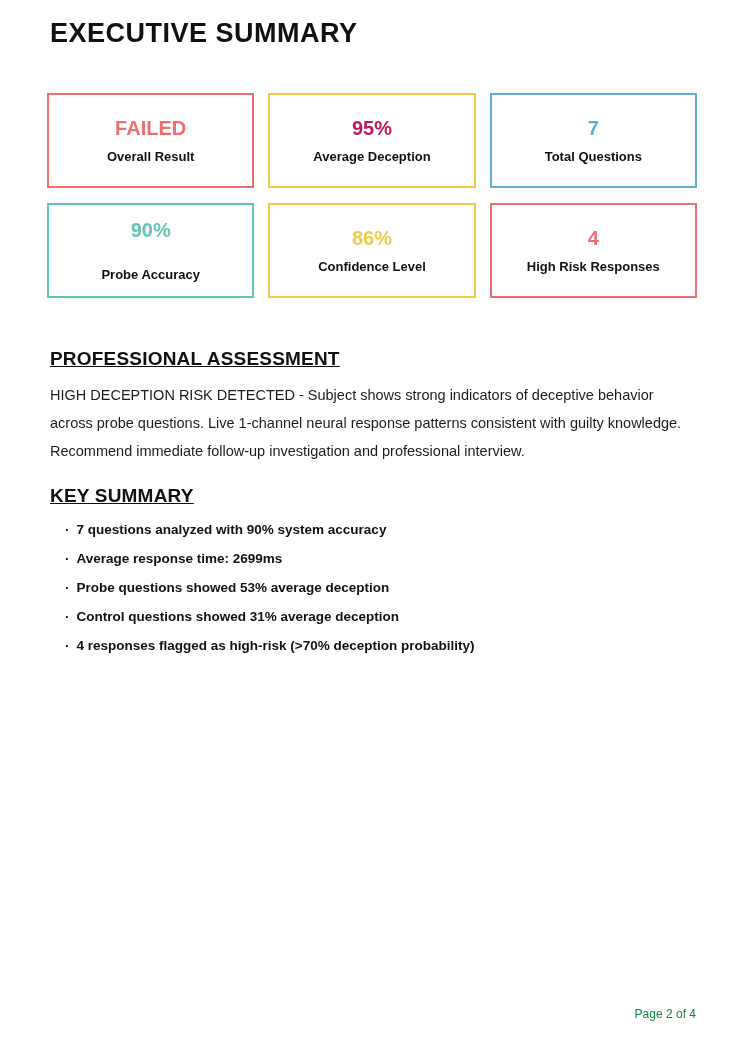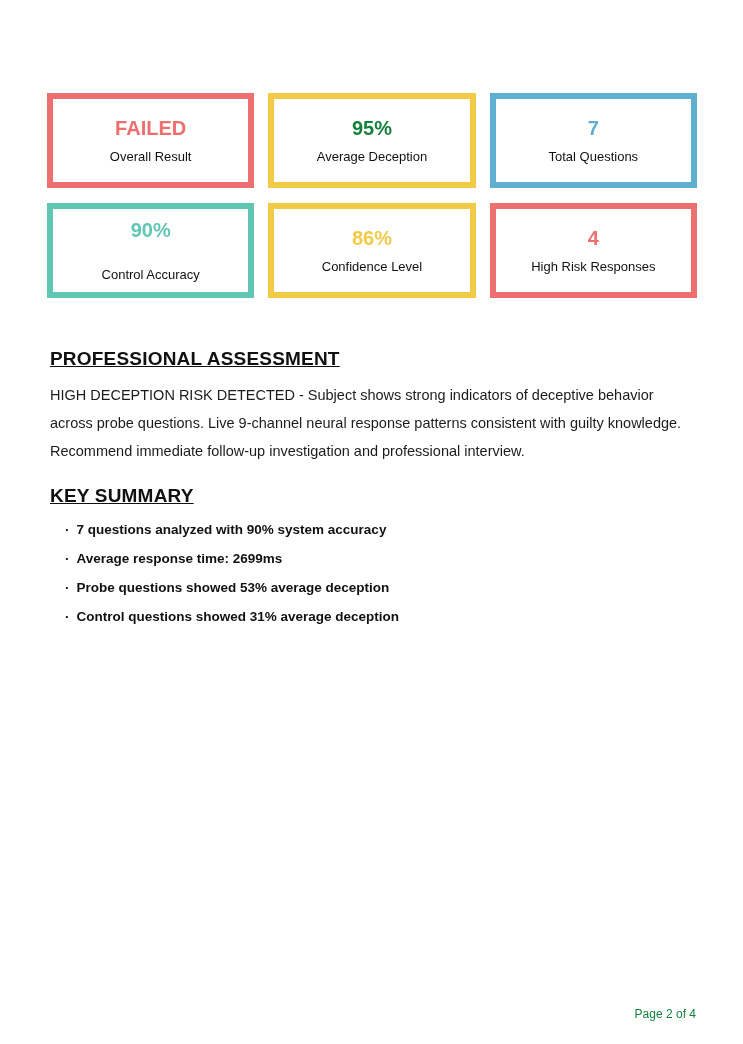--- a/index.html
+++ b/index.html
@@ -30,36 +30,36 @@
     top: 93px;
     width: 650px;
     display: grid;
     grid-template-columns: repeat(3, 1fr);
     column-gap: 14px;
     row-gap: 15px;
   }
   .card {
     height: 95px;
     background: #ffffff;
-    border: 6px solid #a16207; 
+    border: 2px solid #a16207; 
     display: flex;
     flex-direction: column;
     align-items: center;
     justify-content: center;
     text-align: center;
   }
   .card-value {
     font-size: 20px;
     font-weight: 700;
     line-height: 1;
   }
   .card-label {
     margin-top: 11px;
     font-size: 13px;
-    font-weight: 400;
+    font-weight: 700;
     color: #111111;
   }
   .section-heading {
     position: absolute;
     left: 50px;
     font-size: 19px;
     font-weight: 700;
     color: #111111;
     letter-spacing: 0.2px;
     text-decoration: underline;
@@ -101,71 +101,75 @@
     font-size: 12px;
     font-weight: 400;
     color: #15803d;
   }
 </style>
 </head>
 <body>
 
 <div class="page">
 
+  <h1 class="page-title">EXECUTIVE SUMMARY</h1>
 
   <div class="cards-grid">
 
     <div class="card" style="border-color: rgb(237, 111, 111);">
       <div class="card-value" style="color: rgb(237, 111, 111);">FAILED</div>
       <div class="card-label">Overall Result</div>
     </div>
 
     <div class="card" style="border-color: rgb(241, 203, 72);">
-      <div class="card-value" style="color: #15803d;">95%</div>
+      <div class="card-value" style="color: #be185d;">95%</div>
       <div class="card-label">Average Deception</div>
     </div>
 
     <div class="card" style="border-color: rgb(95, 176, 208);">
       <div class="card-value" style="color: rgb(95, 176, 208);">7</div>
       <div class="card-label">Total Questions</div>
     </div>
 
     <div class="card" style="border-color: rgb(98, 198, 181); gap: 16px;">
       <div class="card-value" style="color: rgb(98, 198, 181);">90%</div>
-      <div class="card-label">Control Accuracy</div>
+      <div class="card-label">Probe Accuracy</div>
     </div>
 
     <div class="card" style="border-color: rgb(241, 203, 72);">
       <div class="card-value" style="color: rgb(241, 203, 72);">86%</div>
       <div class="card-label">Confidence Level</div>
     </div>
 
     <div class="card" style="border-color: rgb(237, 111, 111);">
       <div class="card-value" style="color: rgb(237, 111, 111);">4</div>
       <div class="card-label">High Risk Responses</div>
     </div>
 
   </div>
 
   <h2 class="section-heading heading-assessment">PROFESSIONAL ASSESSMENT</h2>
 
-  <p class="assessment-body">HIGH DECEPTION RISK DETECTED - Subject shows strong indicators of deceptive behavior across probe questions. Live 9-channel neural response patterns consistent with guilty knowledge. Recommend immediate follow-up investigation and professional interview.</p>
+  <p class="assessment-body">HIGH DECEPTION RISK DETECTED - Subject shows strong indicators of deceptive behavior across probe questions. Live 1-channel neural response patterns consistent with guilty knowledge. Recommend immediate follow-up investigation and professional interview.</p>
 
   <h2 class="section-heading heading-findings">KEY SUMMARY</h2>
 
   <ul class="findings-list">
     <li>
       <span class="bullet-dot">·</span><span>7 questions analyzed with 90% system accuracy</span>
     </li>
     <li>
       <span class="bullet-dot">·</span><span>Average response time: 2699ms</span>
     </li>
     <li>
       <span class="bullet-dot">·</span><span>Probe questions showed 53% average deception</span>
     </li>
     <li>
       <span class="bullet-dot">·</span><span>Control questions showed 31% average deception</span>
     </li>
+    <li>
+      <span class="bullet-dot">·</span><span>4 responses flagged as high-risk (&gt;70% deception probability)</span>
+    </li>
   </ul>
 
   <div class="page-footer">Page 2 of 4</div>
 
 </div>
 
 </body></html>

